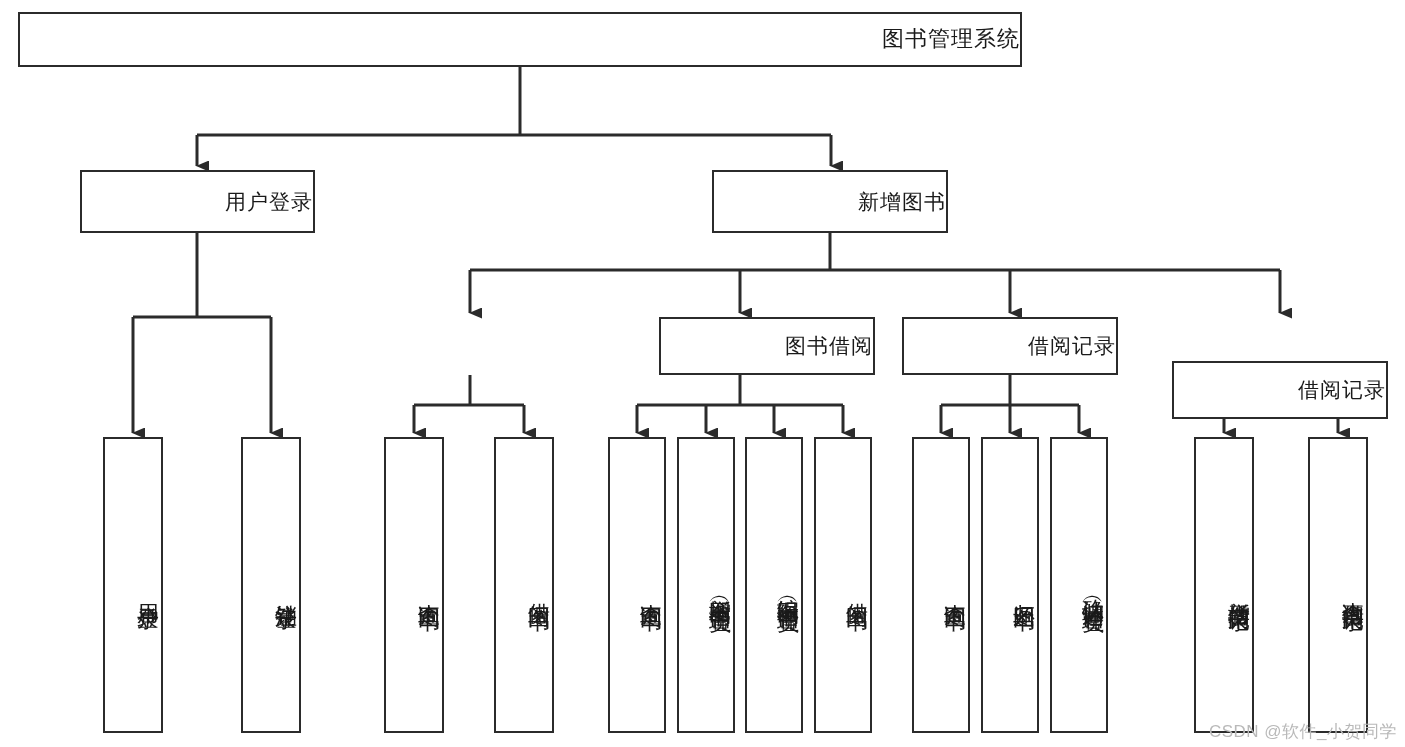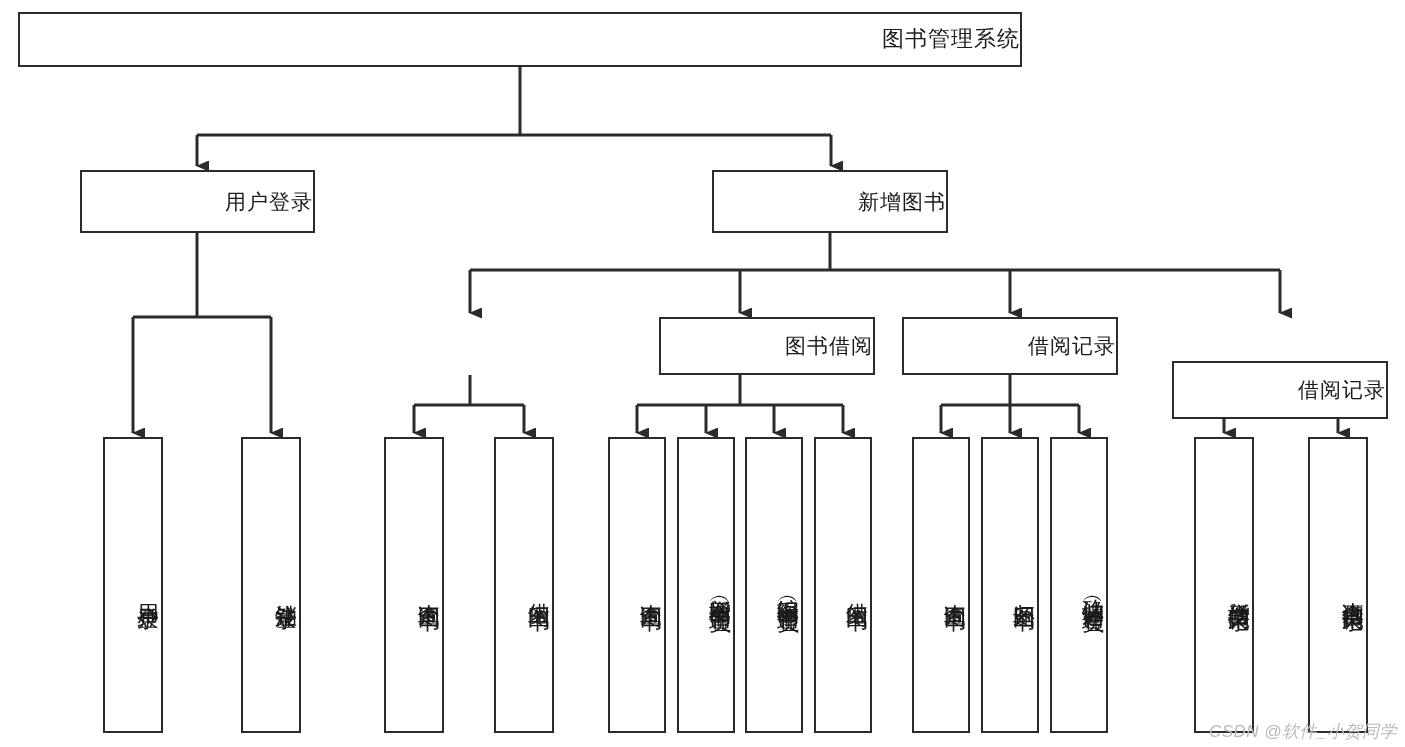--- a/index.html
+++ b/index.html
@@ -63,21 +63,20 @@
   #watermark {
     position: absolute;
     right: 8px;
     bottom: 4px;
     font-size: 17px;
     color: #b9b9b9;
     letter-spacing: 0.5px;
     z-index: 5;
     white-space: nowrap;
     font-family: "Liberation Sans", "DejaVu Sans", sans-serif;
-    font-style: italic;
   }
 </style>
 </head>
 <body>
 
 <div id="diagram-root">
 
   <svg id="edge-layer" viewBox="0 0 1405 747" width="1405" height="747" xmlns="http://www.w3.org/2000/svg">
     <defs>
       <marker id="arrowhead" markerWidth="11" markerHeight="13" refX="5.5" refY="12" orient="auto" markerUnits="userSpaceOnUse">

